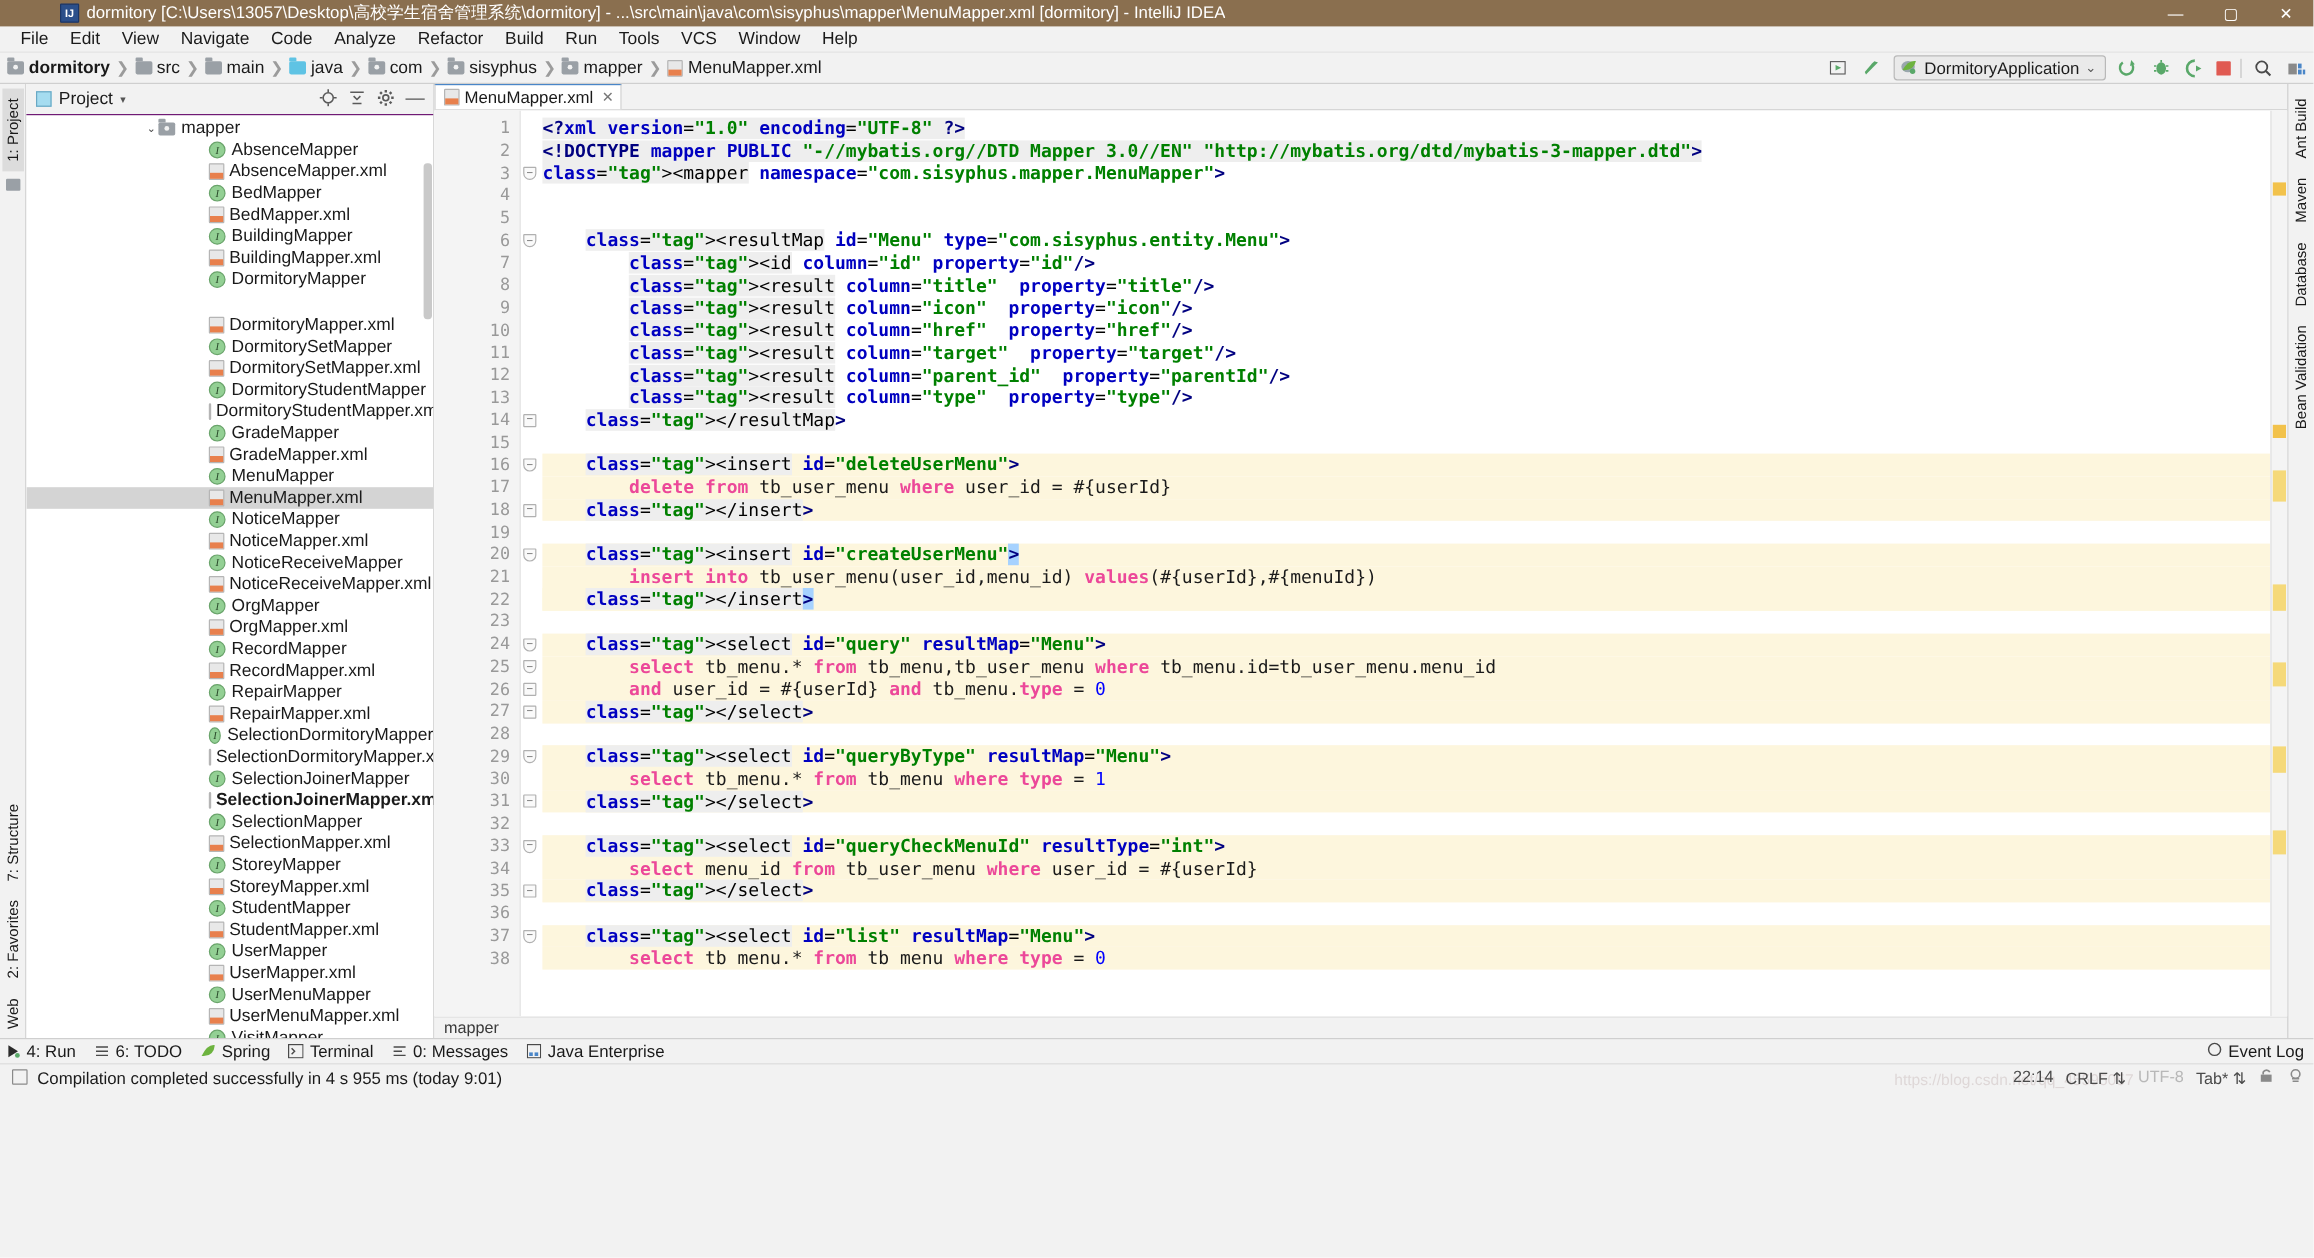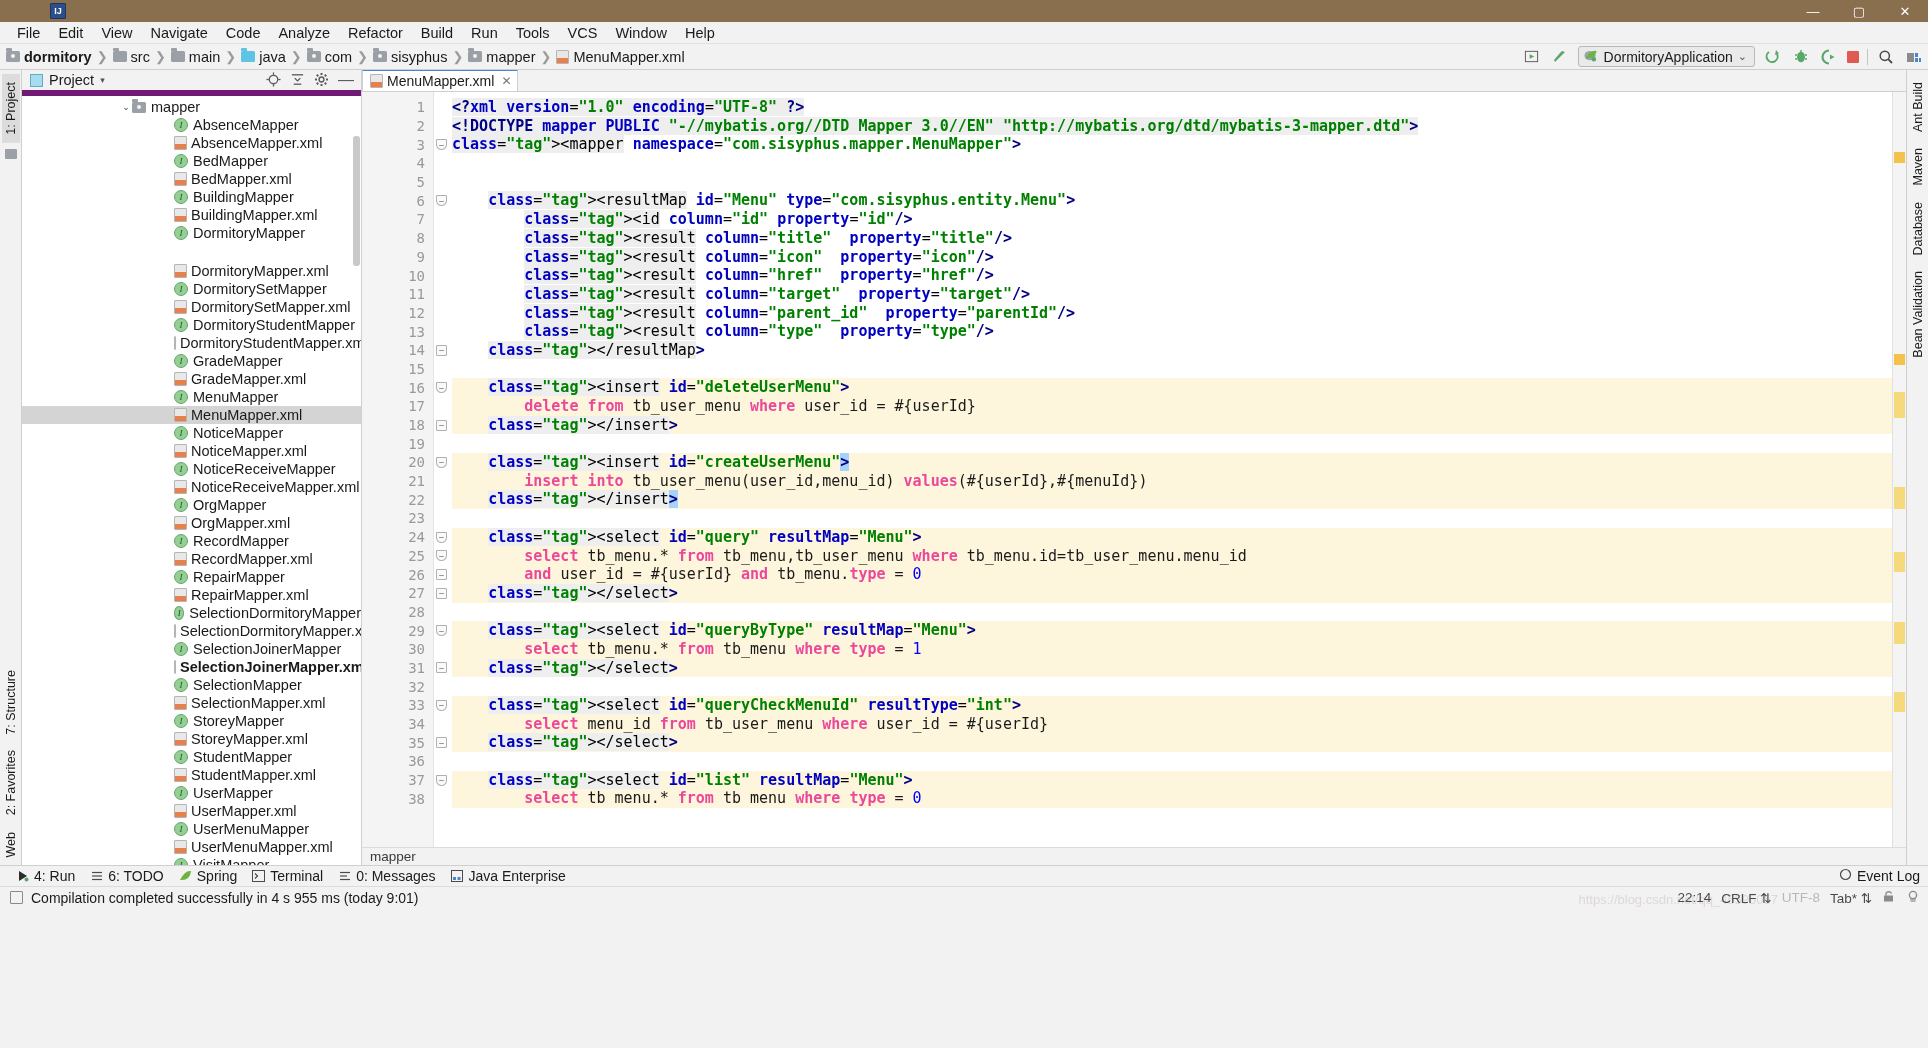--- a/index.html
+++ b/index.html
@@ -71,21 +71,21 @@
   .vtab{
     writing-mode:vertical-rl; transform:rotate(180deg);
     font-size:12.5px;color:#1a1a1a;padding:8px 2px;white-space:nowrap;
   }
   .vtab.active{ background:#dcdcdc; }
   .strip-ic{width:12px;height:10px;background:#9aa0a6;border-radius:1px;margin:6px 0;}
   
   #projpanel{ width:340px;background:#ffffff;border-right:1px solid #cfcfcf;display:flex;flex-direction:column; }
   #projhdr{
     height:26px;background:#f2f2f2;display:flex;align-items:center;
-    padding:0 4px 0 8px;border-bottom:6px solid #701a75;
+    padding:0 4px 0 8px;border-bottom:1px solid #701a75;
   }
   #projhdr .sq{width:13px;height:13px;background:#a5dcf0;border:1px solid #6aa8c4;margin-right:6px;}
   #projhdr .lbl{font-size:14.5px;color:#1a1a1a;}
   #projhdr .caret{margin-left:6px;font-size:9px;color:#555;}
   #projhdr .acts{margin-left:auto;display:flex;align-items:center;gap:9px;padding-right:3px;}
   #projhdr .acts span{color:#5a5a5a;font-size:14px;line-height:1;}
   #tree{ flex:1; overflow:hidden; position:relative; padding-top:2px; font-size:14.5px; }
   .tnode{ height:18px; display:flex; align-items:center; white-space:nowrap; padding-left:0; }
   .tnode.sel{ background:#d4d4d4; }
   .tnode.sel2{ background:#84cc16; }
@@ -140,35 +140,36 @@
   #caret{ display:inline-block;width:1px;height:15px;background:#000;vertical-align:-2px; }
   
   #markerbar{ width:14px;background:#f4f4f4;border-left:1px solid #e0e0e0;position:relative;flex-shrink:0; }
   .marker{ position:absolute; right:1px; width:11px; height:11px; background:#f2c24b; }
   .marker.y2{ background:#f5d97a; }
   
   #rightstrip{ width:22px;background:#f2f2f2;border-left:1px solid #cfcfcf;display:flex;flex-direction:column;align-items:center;padding-top:4px; }
   
   #editfoot{ height:18px;background:#f2f2f2;border-top:1px solid #dcdcdc;display:flex;align-items:center;padding-left:8px;font-size:13.5px;color:#3a3a3a; }
   
-  #toolwinbar{ height:21px;background:#f2f2f2;display:flex;align-items:center;padding-left:12px;border-top:1px solid #cfcfcf;position:relative; }
+  #toolwinbar{ height:21px;background:#f2f2f2;display:flex;align-items:center;padding-left:0;border-top:1px solid #cfcfcf;position:relative; }
   .twbtn{ display:flex;align-items:center;gap:5px;padding:0 11px 0 4px;font-size:14px;color:#1a1a1a; }
   .tw-ic{ width:13px;height:13px;display:flex;align-items:center;justify-content:center;font-size:11px;color:#4a4a4a; }
   #eventlog{ position:absolute;right:8px;display:flex;align-items:center;gap:5px;font-size:14px;color:#1a1a1a; }
   #statusbar{ height:22px;background:#f2f2f2;display:flex;align-items:center;padding-left:10px;border-top:1px solid #dcdcdc;position:relative;font-size:14px;color:#1a1a1a; }
   .sb-ic{ width:13px;height:13px;border:1px solid #8a8a8a;border-radius:1px;margin-right:8px; }
   #sb-right{ position:absolute;right:8px;display:flex;align-items:center;gap:10px;color:#4a4a4a;font-size:13.5px; }
   .faded{ color:#b8b8b8; }
   .wm{ position:absolute; right:150px; bottom:1px; color:#d8cfcf; font-size:13px; opacity:.75; }
 </style>
 </head>
 <body>
 
 <div id="titlebar">
   <div class="ij-logo">IJ</div>
+  <div class="title-text">dormitory [C:\Users\13057\Desktop\高校学生宿舍管理系统\dormitory] - ...\src\main\java\com\sisyphus\mapper\MenuMapper.xml [dormitory] - IntelliJ IDEA</div>
   <div id="win-ctrl">
     <div>—</div>
     <div>▢</div>
     <div>✕</div>
   </div>
 </div>
 
 <div id="menubar">
   <div class="mi">File</div>
   <div class="mi">Edit</div>

